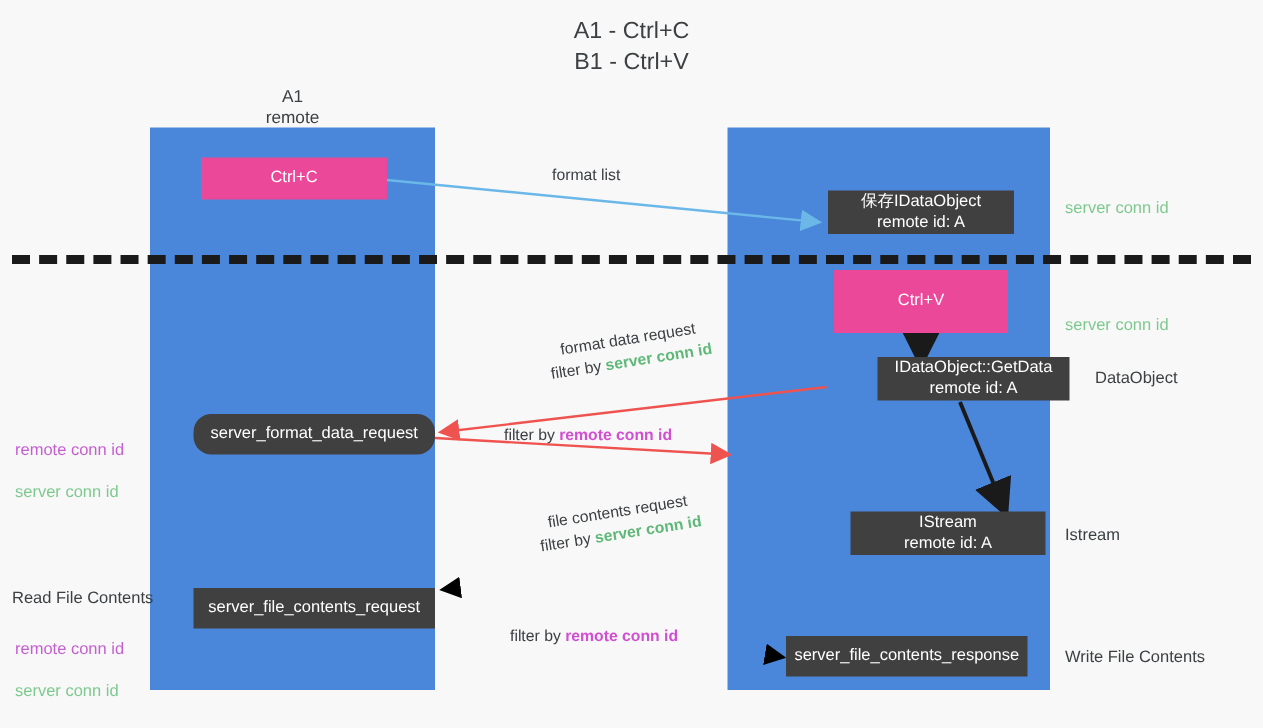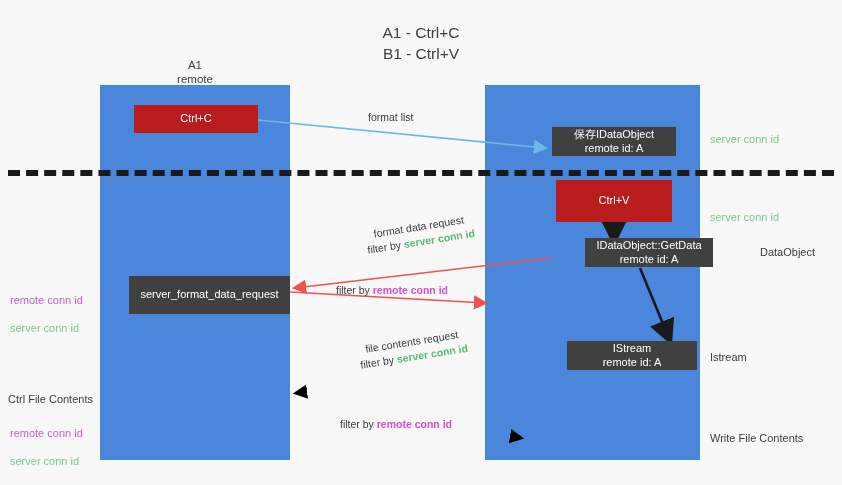--- a/index.html
+++ b/index.html
@@ -13,21 +13,20 @@
   }
   #stage{position:absolute;left:0;top:0;width:842px;height:485px;}
   .abs{position:absolute;}
   
   #title{
     left:0;top:10px;width:842px;
     text-align:center;
     font-size:15.5px;line-height:21px;
     color:#3c4043;
     white-space:pre-line;
-    margin-top:12px;
   }
   
   .col-head{
     text-align:center;font-size:11.5px;line-height:14px;
     color:#3c4043;white-space:pre-line;
   }
   #head-a1{left:110px;top:58px;width:170px;}
   #head-b1{left:510px;top:58px;width:170px;}
   
   .lane{background:#4a86d9;}
@@ -36,21 +35,21 @@
   
   .box{
     box-sizing:border-box;
     display:flex;align-items:center;justify-content:center;
     text-align:center;
     color:#ffffff;
     font-size:11px;line-height:13.5px;
     white-space:pre-line;
     padding:2px 4px;
   }
-  .box-green{background:#b91c1c;}
+  .box-green{background:#ec4899;}
   .box-orange{background:#404040;}
   
   .side-label{font-size:11px;line-height:14px;white-space:pre-line;}
   .c-green{color:#7ec98f;}
   .c-magenta{color:#c45fd0;}
   .c-dark{color:#3c4043;}
   .two-tone span{display:block;}
   
   .edge-label{
     font-size:10.5px;line-height:15px;
@@ -116,35 +115,37 @@
 
     <line x1="567" y1="360" x2="296" y2="393" stroke="#c councils" stroke-width="1.6" marker-end="url(#ah-purple)"></line>
 
     <line x1="291" y1="400" x2="521" y2="438" stroke="#c councils" stroke-width="1.6" marker-end="url(#ah-purple)"></line>
   </svg>
 
   <div class="abs" id="divider"></div>
 
   <div class="abs box box-green" style="left:134px;top:105px;width:124px;height:28px;">Ctrl+C</div>
 
-  <div class="abs box box-orange" style="left:129px;top:276px;width:161px;height:38px;">server_format_data_request</div>
+  <div class="abs box box-orange" style="left:129px;top:276px;width:161px;height:27px;border-radius:12px;">server_format_data_request</div>
 
+  <div class="abs box box-orange" style="left:129px;top:392px;width:161px;height:27px;">server_file_contents_request</div>
 
   <div class="abs box box-orange" style="left:552px;top:127px;width:124px;height:29px;">保存IDataObject
 remote id: A</div>
 
   <div class="abs box box-green" style="left:556px;top:180px;width:116px;height:42px;">Ctrl+V</div>
 
   <div class="abs box box-orange" style="left:551px;top:238px;width:128px;height:29px;margin-left:34px;">IDataObject::GetData
 remote id: A</div>
 
   <div class="abs box box-orange" style="left:567px;top:341px;width:130px;height:29px;">IStream
 remote id: A</div>
 
 
+  <div class="abs box box-orange" style="left:524px;top:424px;width:161px;height:27px;">server_file_contents_response</div>
 
   <div class="abs edge-label" style="left:368px;top:110px;">
     <span>format list</span>
   </div>
 
   <div class="abs edge-label rot-up" style="left:364px;top:228px;">
     <div><span>format data request</span></div>
     <div>
       <span>filter by </span><span class="hl-green">server conn id</span>
     </div>
@@ -166,31 +167,31 @@
   <div class="abs edge-label" style="left:340px;top:405px;">
     <div style="margin-top:12px;">
       <span>filter by </span><span class="hl-mag">remote conn id</span>
     </div>
   </div>
 
   <div class="abs side-label c-green" style="left:710px;top:132px;">server conn id</div>
 
   <div class="abs side-label c-green" style="left:710px;top:210px;">server conn id</div>
 
-  <div class="abs side-label c-dark" style="left:740px;top:245px;padding-left:20px;">DataObject</div>
+  <div class="abs side-label c-dark" style="left:710px;top:245px;padding-left:20px;">DataObject</div>
 
   <div class="abs side-label c-dark" style="left:710px;top:350px;">Istream</div>
 
   <div class="abs side-label c-dark" style="left:710px;top:431px;">Write File Contents</div>
 
   <div class="abs side-label two-tone" style="left:10px;top:279px;">
     <span class="c-magenta">remote conn id</span>
     <span class="c-green">server conn id</span>
   </div>
 
-  <div class="abs side-label c-dark" style="left:8px;top:392px;">Ctrl File Contents</div>
+  <div class="abs side-label c-dark" style="left:8px;top:392px;">Read File Contents</div>
 
   <div class="abs side-label two-tone" style="left:10px;top:412px;">
     <span class="c-magenta">remote conn id</span>
     <span class="c-green">server conn id</span>
   </div>
 
 </div>
 
 </body></html>

